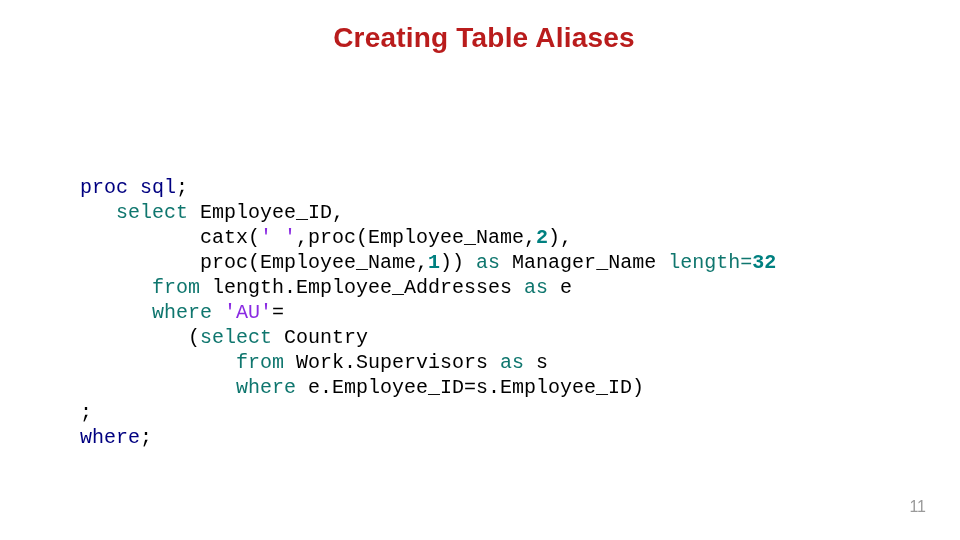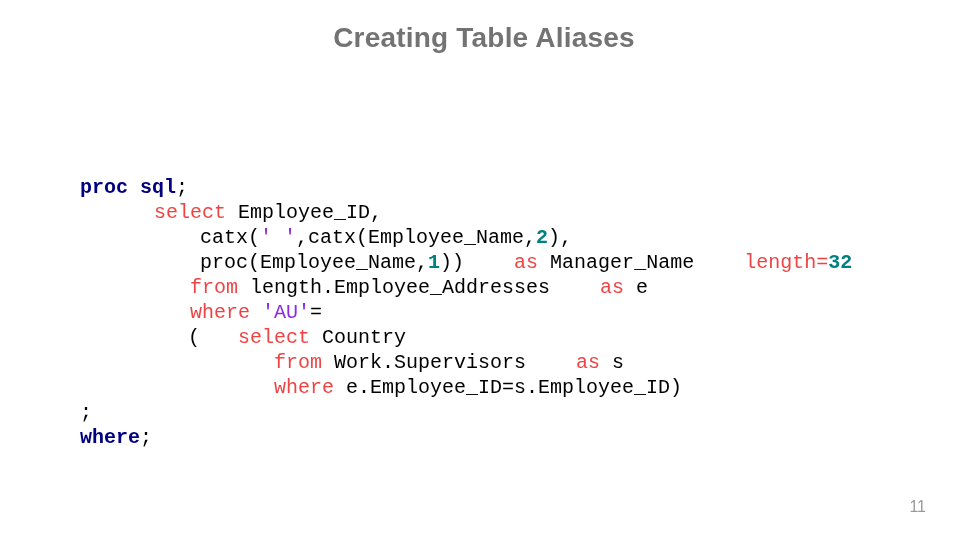--- a/index.html
+++ b/index.html
@@ -13,54 +13,54 @@
     overflow: hidden;
   }
   .title {
     position: absolute;
     top: 22px;
     left: 8px;
     right: 0;
     text-align: center;
     font-size: 28px;
     font-weight: 700;
-    color: #737373;
+    color: #b91c1c;
     letter-spacing: 0.2px;
   }
   .code {
     position: absolute;
     top: 175px;
     left: 80px;
     right: 10px;
     font-family: "Consolas", "Menlo", "Courier New", monospace;
     font-size: 20px;
     line-height: 1.25;
     white-space: pre;
     color: #000;
   }
-  .kw  { color: #000080; font-weight: 700; }   
-  .kw2 { color: #ef4444; margin-left: 38px; }                     
+  .kw  { color: #000080; font-weight: 400; }   
+  .kw2 { color: #0f766e; }                     
   .str { color: #8a2be2; }                     
   .num { color: #008080; font-weight: 700; }   
   .pagenum {
     position: absolute;
     right: 34px;
     bottom: 24px;
     font-size: 16px;
     color: #9a9a9a;
   }
 </style>
 </head>
 <body>
 
 <div class="title">Creating Table Aliases</div>
 
 <div class="code"><span class="kw">proc</span><span> </span><span class="kw">sql</span><span>;</span>
    <span class="kw2">select</span><span> Employee_ID,</span>
-<span>          catx(</span><span class="str">' '</span><span>,catx(Employee_Name,</span><span class="num">2</span><span>),</span>
+<span>          catx(</span><span class="str">' '</span><span>,proc(Employee_Name,</span><span class="num">2</span><span>),</span>
 <span>          proc(Employee_Name,</span><span class="num">1</span><span>)) </span><span class="kw2">as</span><span> Manager_Name </span><span class="kw2">length=</span><span class="num">32</span>
       <span class="kw2">from</span><span> length.Employee_Addresses </span><span class="kw2">as</span><span> e</span>
       <span class="kw2">where</span><span> </span><span class="str">'AU'</span><span>=</span>
 <span>         (</span><span class="kw2">select</span><span> Country</span>
              <span class="kw2">from</span><span> Work.Supervisors </span><span class="kw2">as</span><span> s</span>
              <span class="kw2">where</span><span> e.Employee_ID=s.Employee_ID)</span>
 <span>;</span>
 <span class="kw">where</span><span>;</span></div>
 
 <div class="pagenum">11</div>

